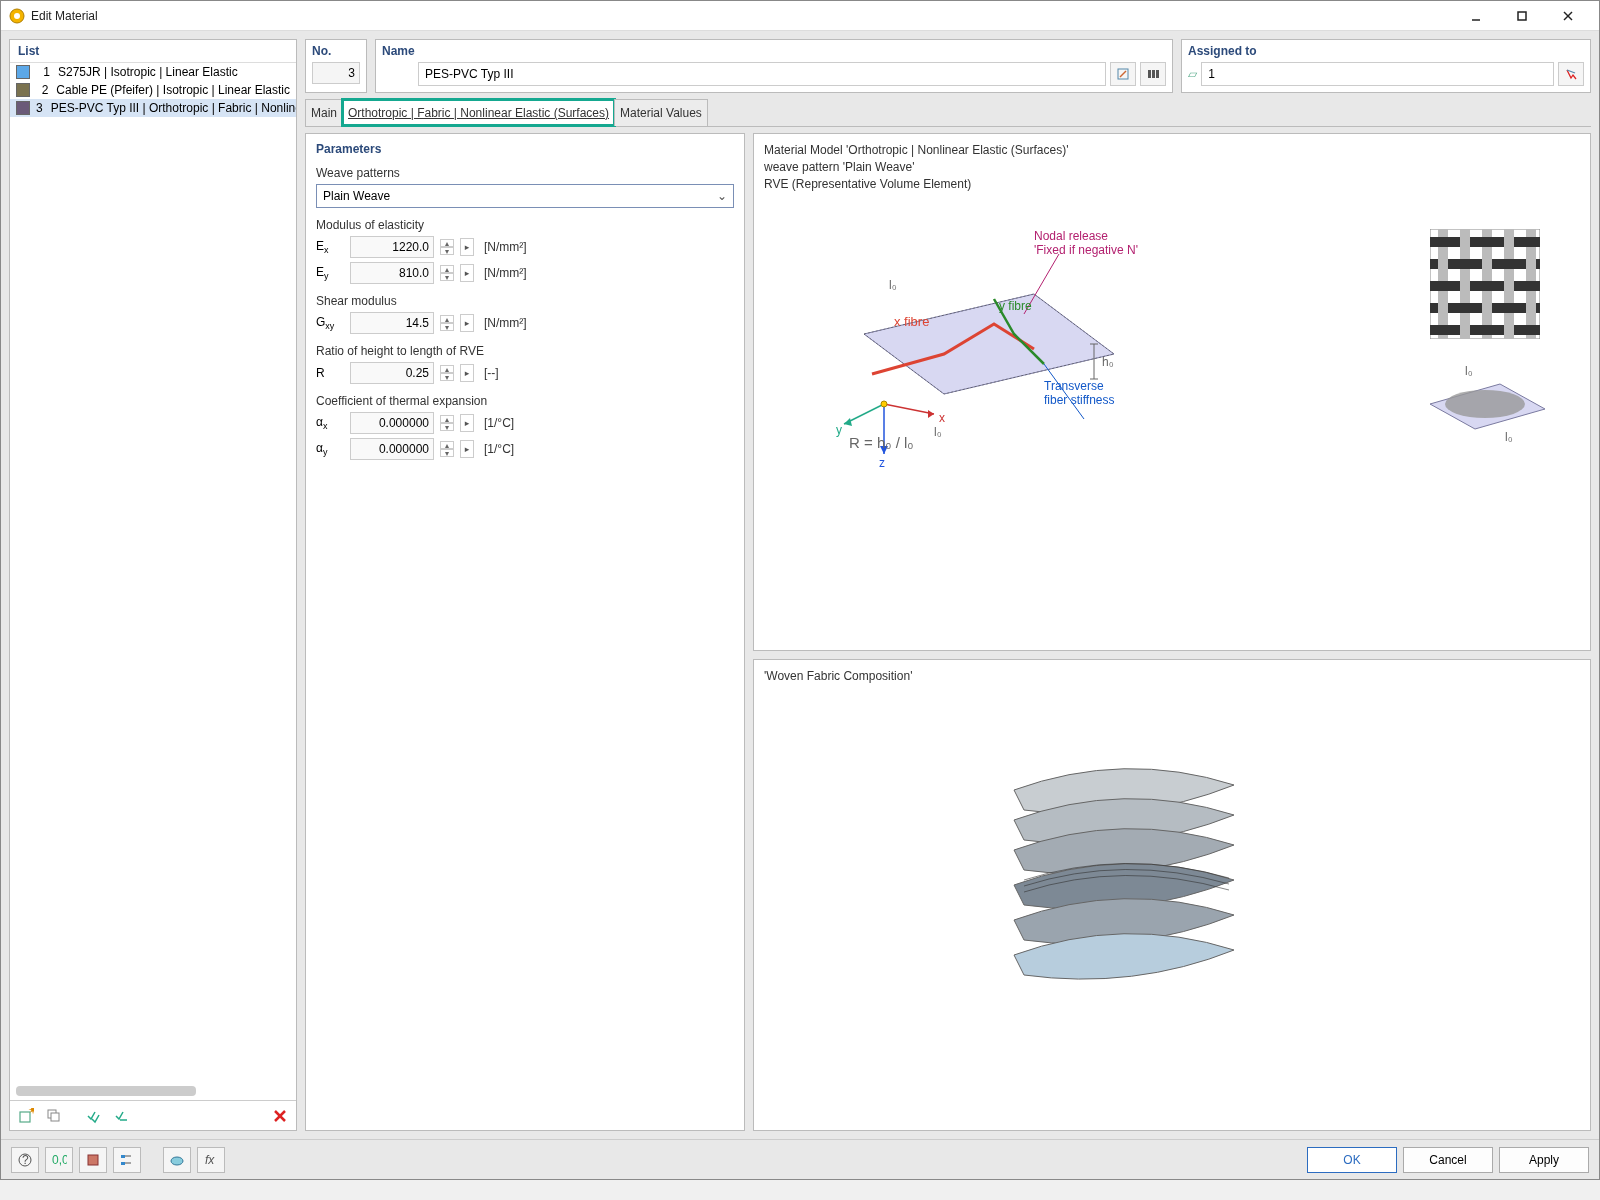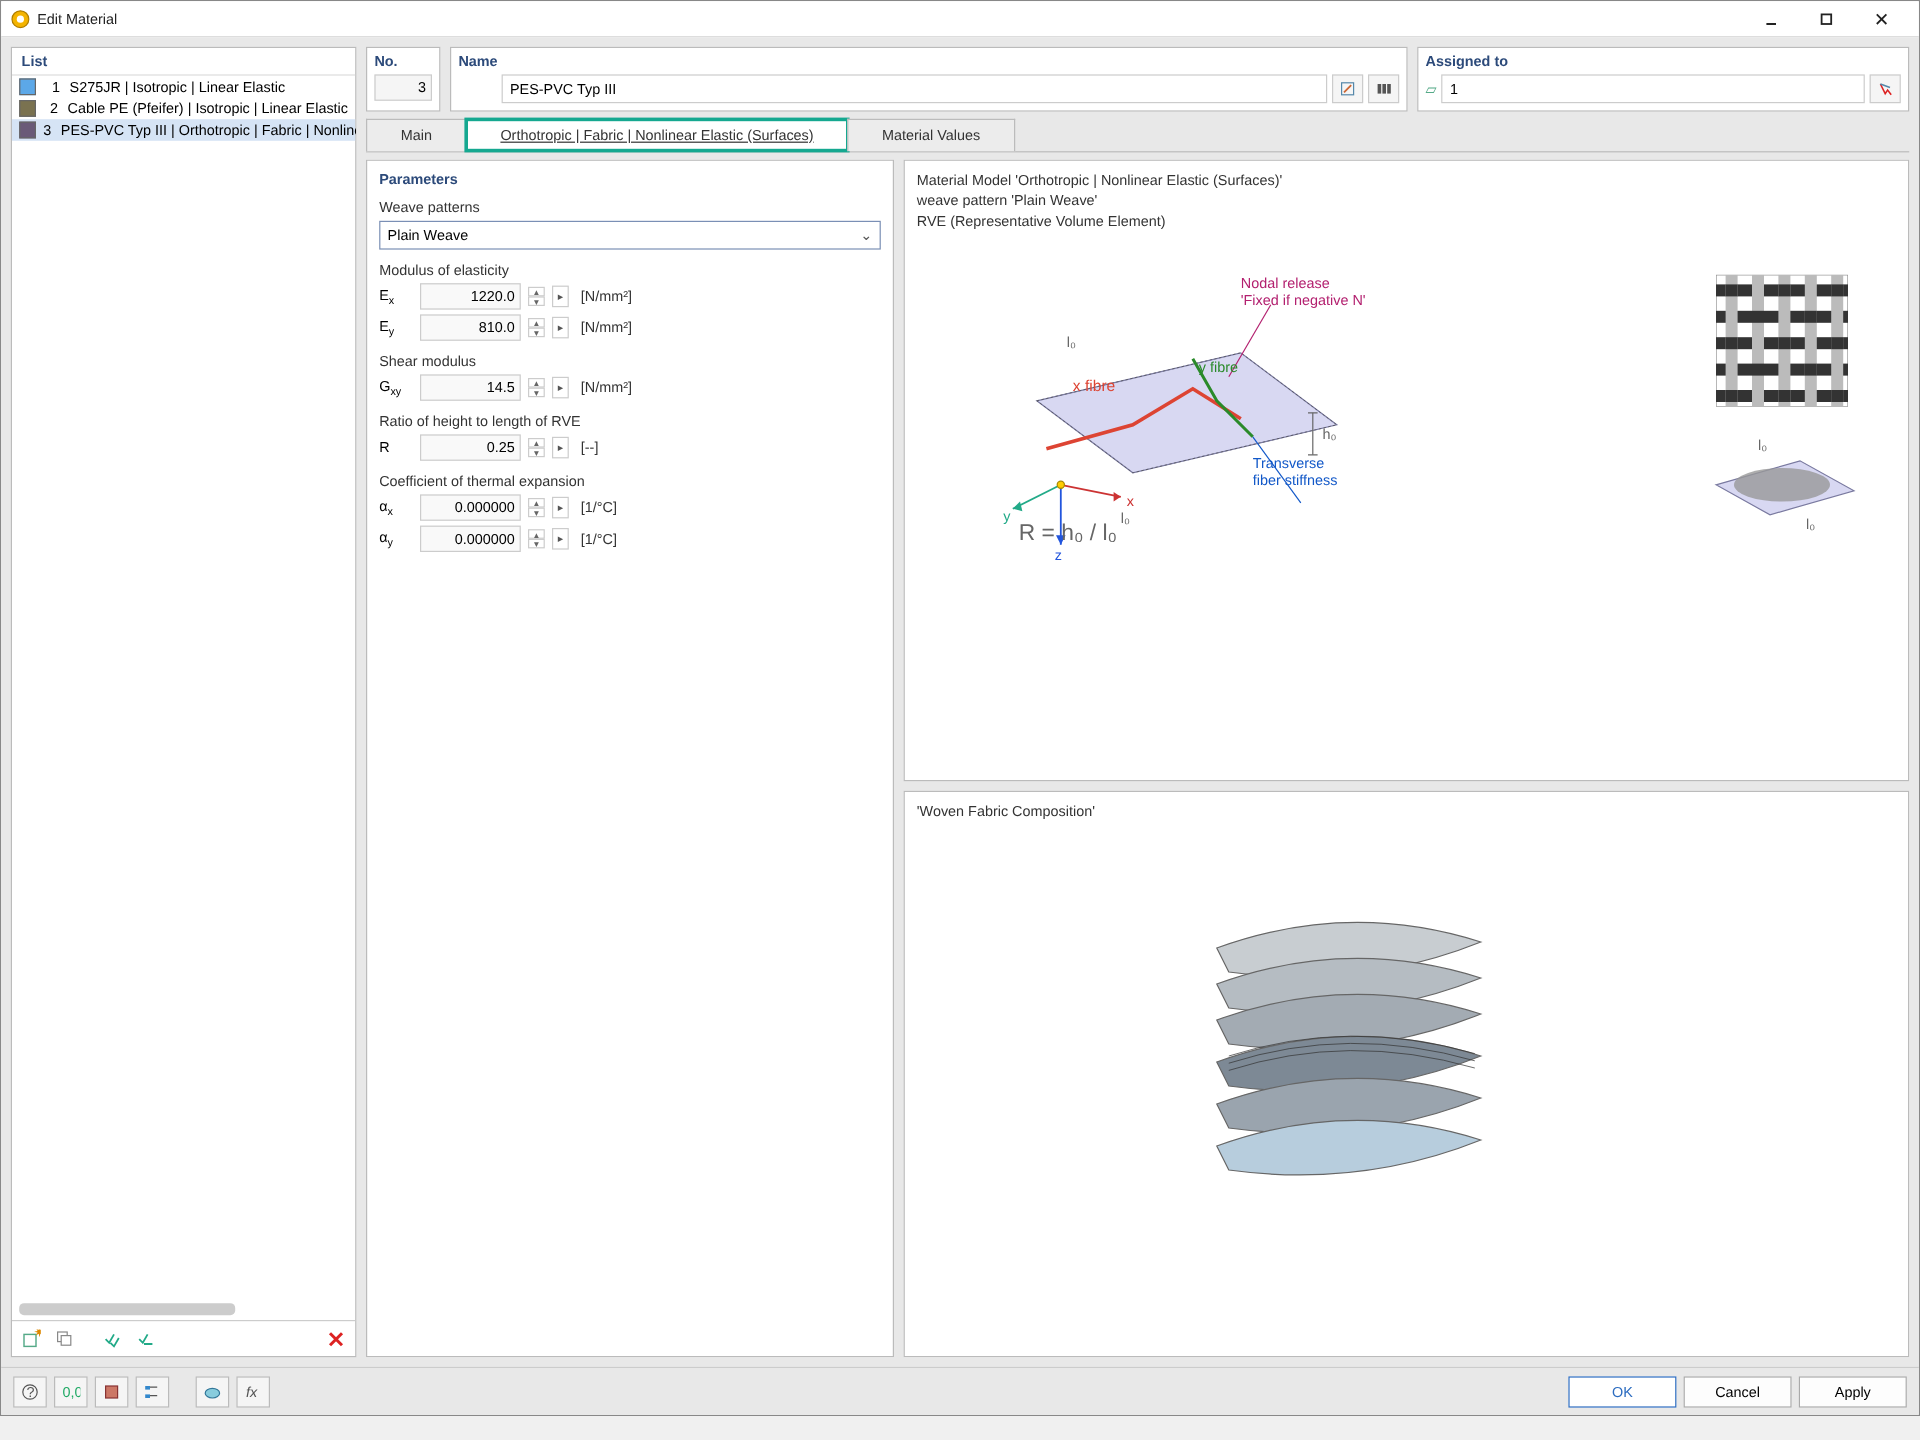--- a/index.html
+++ b/index.html
@@ -35,21 +35,21 @@
 .no-box input { width: 100%; text-align: right; padding: 3px 4px; border: 1px solid #ccc; background: #f5f5f5; }
 .name-box { flex: 1; display: flex; flex-direction: column; }
 .name-row { display: flex; gap: 4px; padding-left: 36px; }
 .name-row input { flex: 1; padding: 3px 6px; border: 1px solid #ccc; }
 .icon-btn { width: 26px; height: 24px; border: 1px solid #ccc; background: #f5f5f5; display: flex; align-items: center; justify-content: center; cursor: pointer; }
 .assigned-box { width: 410px; display: flex; flex-direction: column; }
 .assigned-row { display: flex; gap: 4px; }
 .assigned-row input { flex: 1; padding: 3px 6px; border: 1px solid #ccc; }
 
 .tabs { display: flex; background: #e8e8e8; border-bottom: 1px solid #bbb; }
-.tab { padding: 6px 28px; background: #ececec; border: 1px solid #bbb; border-bottom: none; margin-right: -1px; cursor: pointer; color: #333; }
+.tab { padding: 6px 5px; background: #ececec; border: 1px solid #bbb; border-bottom: none; margin-right: -1px; cursor: pointer; color: #333; }
 .tab.active { background: #fff; font-weight: 400; }
 .tab.highlight { outline: 3px solid #15a890; outline-offset: -2px; background: #fff; text-decoration: underline; }
 
 .tab-body { flex: 1; display: flex; gap: 8px; overflow: hidden; }
 
 .params-col { width: 440px; background: #fff; border: 1px solid #bbb; padding: 8px 10px; overflow: auto; }
 .section-title { color: #2c4a7a; font-weight: 600; margin-bottom: 8px; }
 .plain-label { color: #333; margin: 10px 0 4px 0; }
 .combo { width: 100%; padding: 4px 6px; border: 1px solid #7a8fb5; background: #fff; display: flex; justify-content: space-between; align-items: center; cursor: pointer; }
 .combo .chev { color: #555; }
@@ -333,21 +333,21 @@
             <div style="position:absolute;left:140px;top:180px;color:#d43;font-size:13px">x fibre</div>
             <div style="position:absolute;left:245px;top:165px;color:#2a8a2a;font-size:12px">y fibre</div>
             <div style="position:absolute;left:280px;top:95px;color:#b3206f;font-size:13px">
               <div>Nodal release</div>
               <div>'Fixed if negative N'</div>
             </div>
             <div style="position:absolute;left:290px;top:245px;color:#1258c8;font-size:13px">
               <div>Transverse</div>
               <div>fiber stiffness</div>
             </div>
-            <div style="position:absolute;left:95px;top:300px;color:#666;font-size:19px">R = h₀ / l₀</div>
+            <div style="position:absolute;left:95px;top:300px;color:#666;font-size:15px">R = h₀ / l₀</div>
 
             <svg class="diag-svg" style="right:50px;top:95px" width="110" height="110">
               <rect x="0" y="0" width="110" height="110" fill="#fff" stroke="#888"></rect>
               <g fill="#333">
                 <rect x="0" y="8" width="110" height="10"></rect>
                   <rect x="0" y="30" width="110" height="10"></rect>
                   <rect x="0" y="52" width="110" height="10"></rect>
                   <rect x="0" y="74" width="110" height="10"></rect>
                   <rect x="0" y="96" width="110" height="10"></rect>
               </g>

